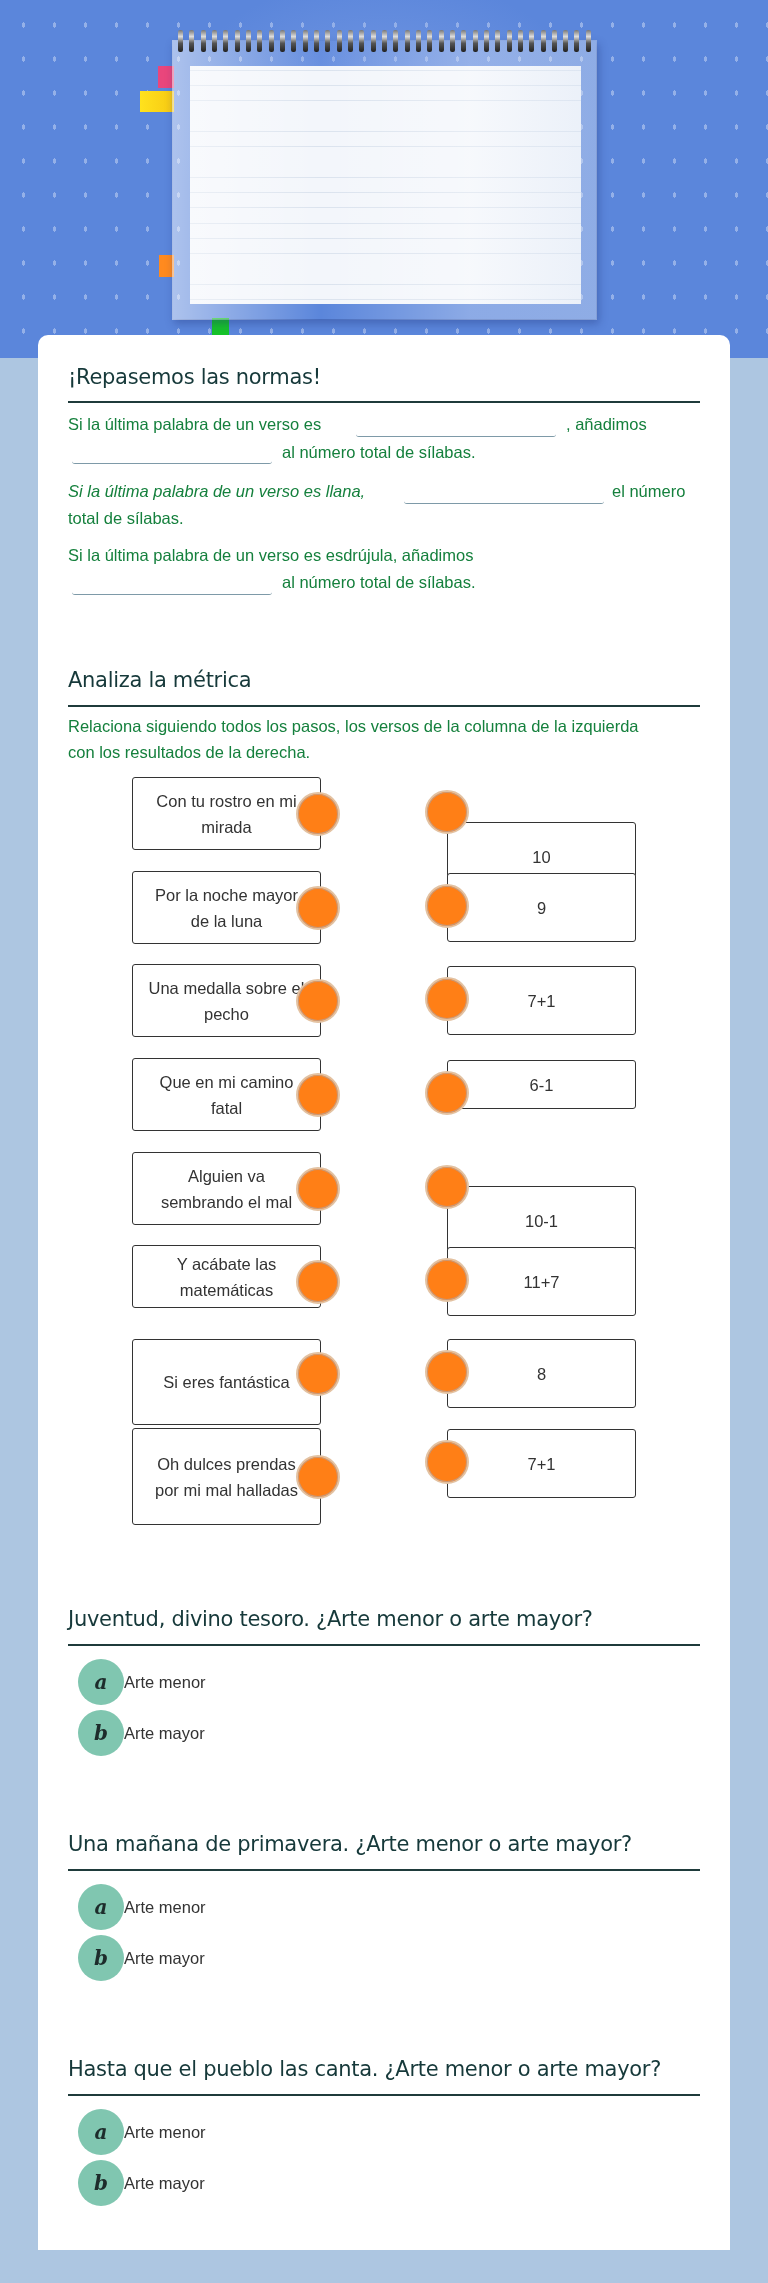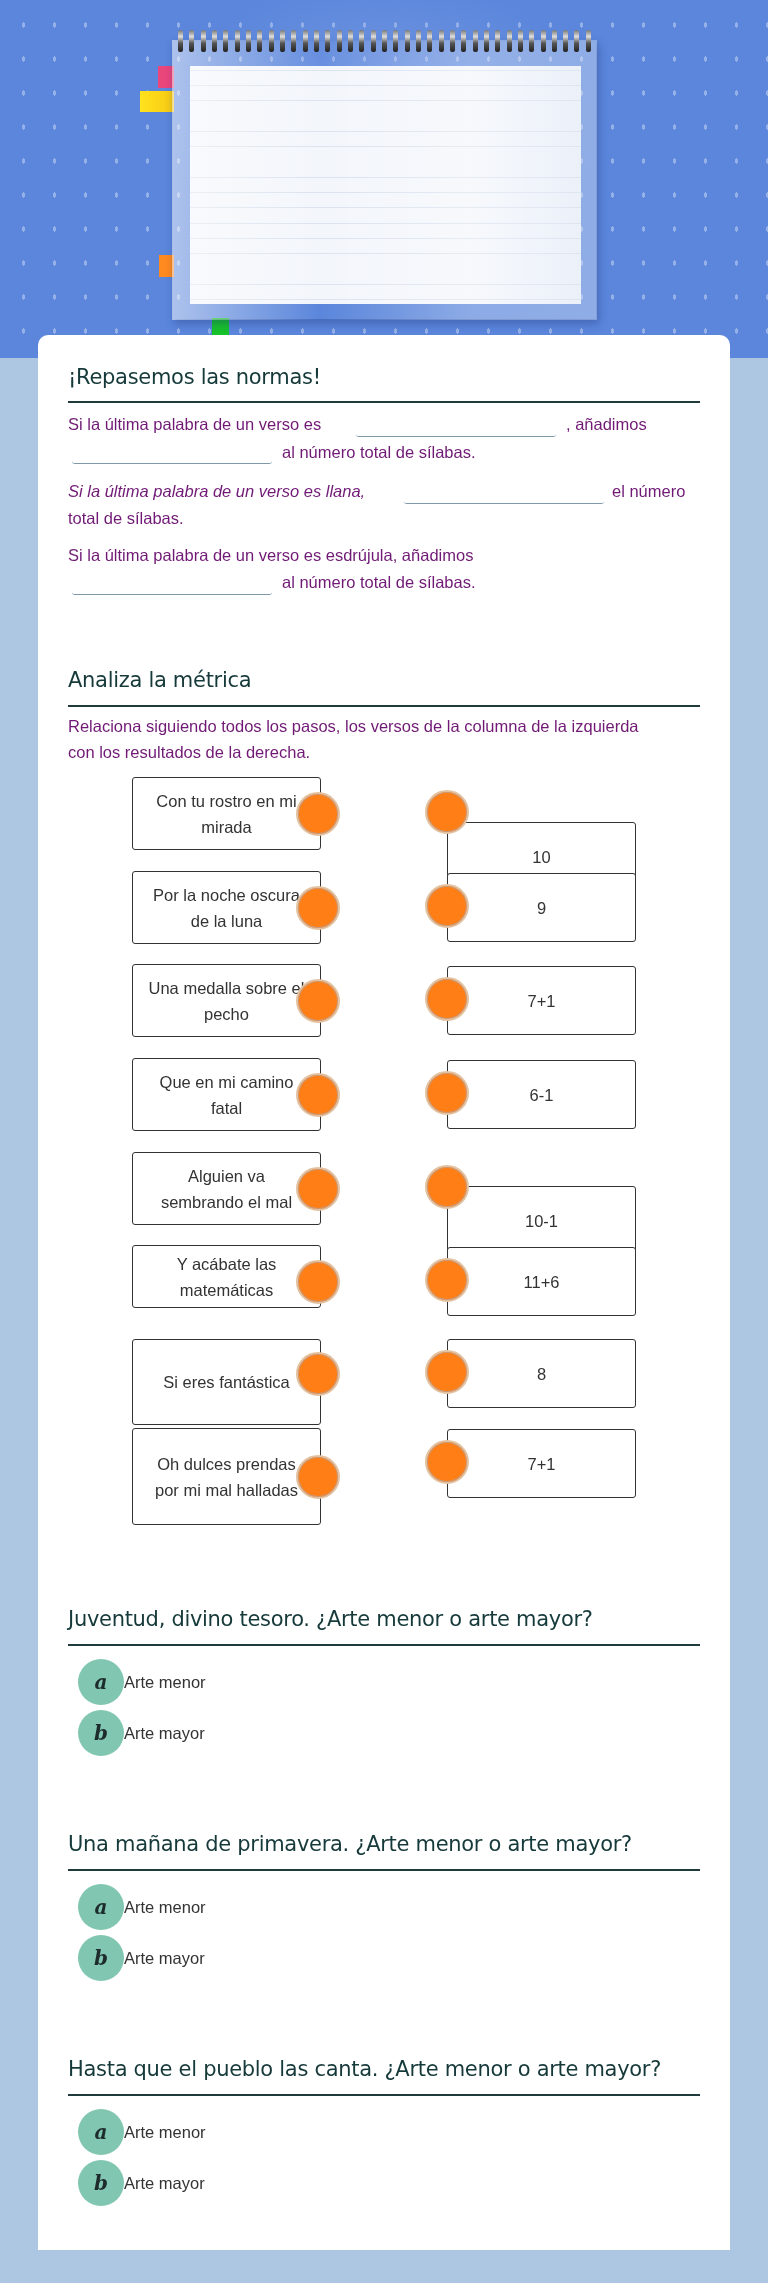--- a/index.html
+++ b/index.html
@@ -50,21 +50,21 @@
   }
   .section-title {
     position: absolute; left: 30px; width: 632px;
     font-family: "DejaVu Sans", sans-serif;
     font-size: 21px; color: #16393a; letter-spacing: -0.3px;
   }
   .divider {
     position: absolute; left: 30px; width: 632px; height: 1.5px; background: #1f3b3b;
   }
   .text-line {
-    position: absolute; font-size: 16.5px; color: #701a75; white-space: nowrap;
+    position: absolute; font-size: 16.5px; color: #15803d; white-space: nowrap;
   }
   .blank {
     position: absolute; height: 22px; border: none;
     border-bottom: 1.5px solid #7e9aa8;
     border-radius: 0 0 3px 3px;
     background: transparent; outline: none;
     font-size: 16px; color: #333;
   }
   .match-box {
     position: absolute; width: 189px; background: #fff;
@@ -168,57 +168,57 @@
   <div id="matching">
       <div class="match-box" style="left: 94px; top: 442px; height: 73px;">
         <span>Con tu rostro en mi mirada</span>
       </div>
       <div class="dot" style="left: 258px; top: 456.5px;"></div>
       <div class="match-box" style="left: 409px; top: 444px; height: 69px; margin-top: 43px;">
         <span>10</span>
       </div>
       <div class="dot" style="left: 387px; top: 454.5px;"></div>
       <div class="match-box" style="left: 94px; top: 536px; height: 73px;">
-        <span>Por la noche oscura de la luna</span>
+        <span>Por la noche mayor de la luna</span>
       </div>
       <div class="dot" style="left: 258px; top: 550.5px;"></div>
       <div class="match-box" style="left: 409px; top: 538px; height: 69px;">
         <span>9</span>
       </div>
       <div class="dot" style="left: 387px; top: 548.5px;"></div>
       <div class="match-box" style="left: 94px; top: 629px; height: 73px;">
         <span>Una medalla sobre el pecho</span>
       </div>
       <div class="dot" style="left: 258px; top: 643.5px;"></div>
       <div class="match-box" style="left: 409px; top: 631px; height: 69px;">
         <span>7+1</span>
       </div>
       <div class="dot" style="left: 387px; top: 641.5px;"></div>
       <div class="match-box" style="left: 94px; top: 723px; height: 73px;">
         <span>Que en mi camino fatal</span>
       </div>
       <div class="dot" style="left: 258px; top: 737.5px;"></div>
-      <div class="match-box" style="left: 409px; top: 725px; height: 69px;">
+      <div class="match-box" style="left: 409px; top: 725px; height: 49px;">
         <span>6-1</span>
       </div>
       <div class="dot" style="left: 387px; top: 735.5px;"></div>
       <div class="match-box" style="left: 94px; top: 817px; height: 73px;">
         <span>Alguien va sembrando el mal</span>
       </div>
       <div class="dot" style="left: 258px; top: 831.5px;"></div>
       <div class="match-box" style="left: 409px; top: 819px; height: 69px; margin-top: 32px;">
         <span>10-1</span>
       </div>
       <div class="dot" style="left: 387px; top: 829.5px;"></div>
       <div class="match-box" style="left: 94px; top: 910px; height: 63px;">
         <span>Y acábate las matemáticas</span>
       </div>
       <div class="dot" style="left: 258px; top: 924.5px;"></div>
       <div class="match-box" style="left: 409px; top: 912px; height: 69px;">
-        <span>11+6</span>
+        <span>11+7</span>
       </div>
       <div class="dot" style="left: 387px; top: 922.5px;"></div>
       <div class="match-box" style="left: 94px; top: 1004px; height: 86px;">
         <span>Si eres fantástica</span>
       </div>
       <div class="dot" style="left: 258px; top: 1016.5px;"></div>
       <div class="match-box" style="left: 409px; top: 1004px; height: 69px;">
         <span>8</span>
       </div>
       <div class="dot" style="left: 387px; top: 1014.5px;"></div>

